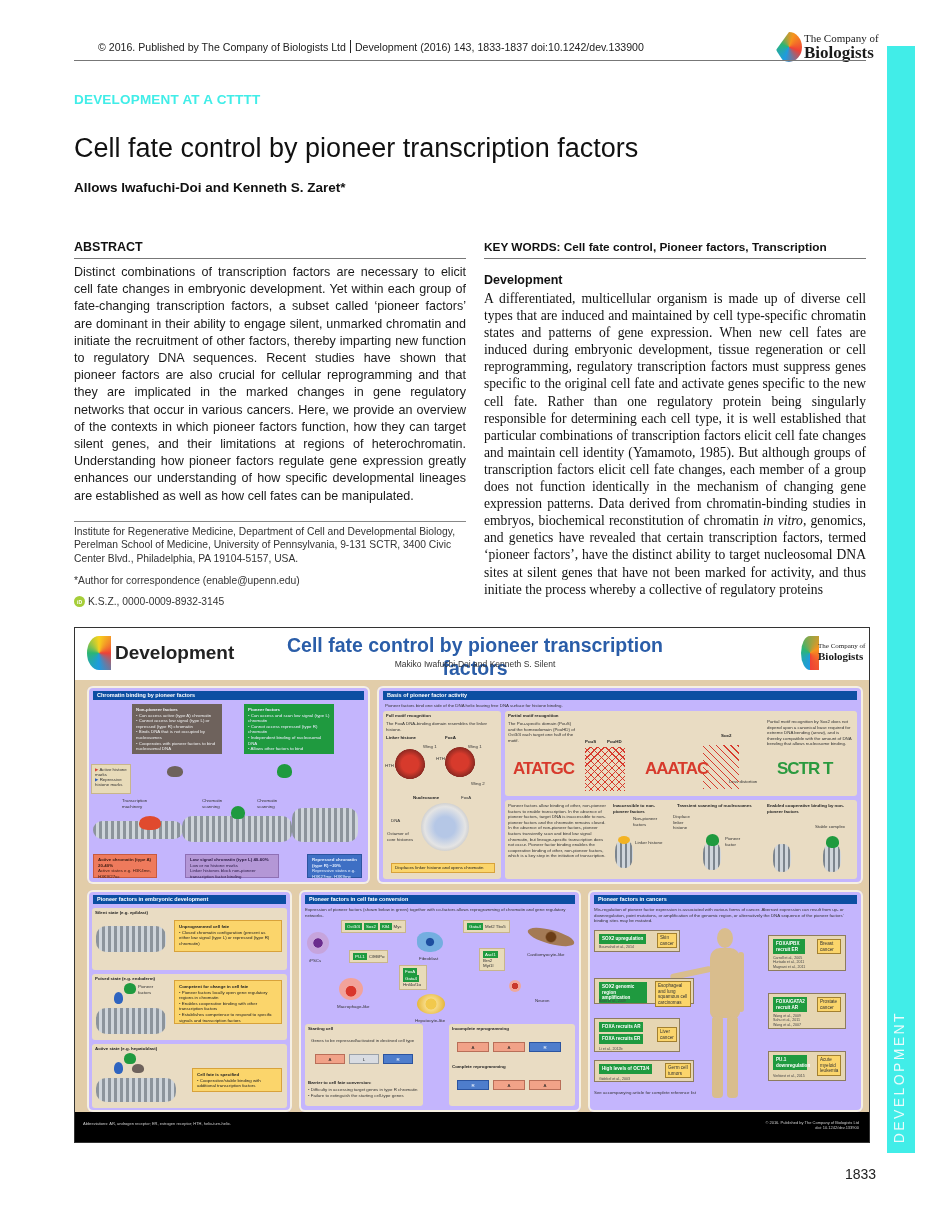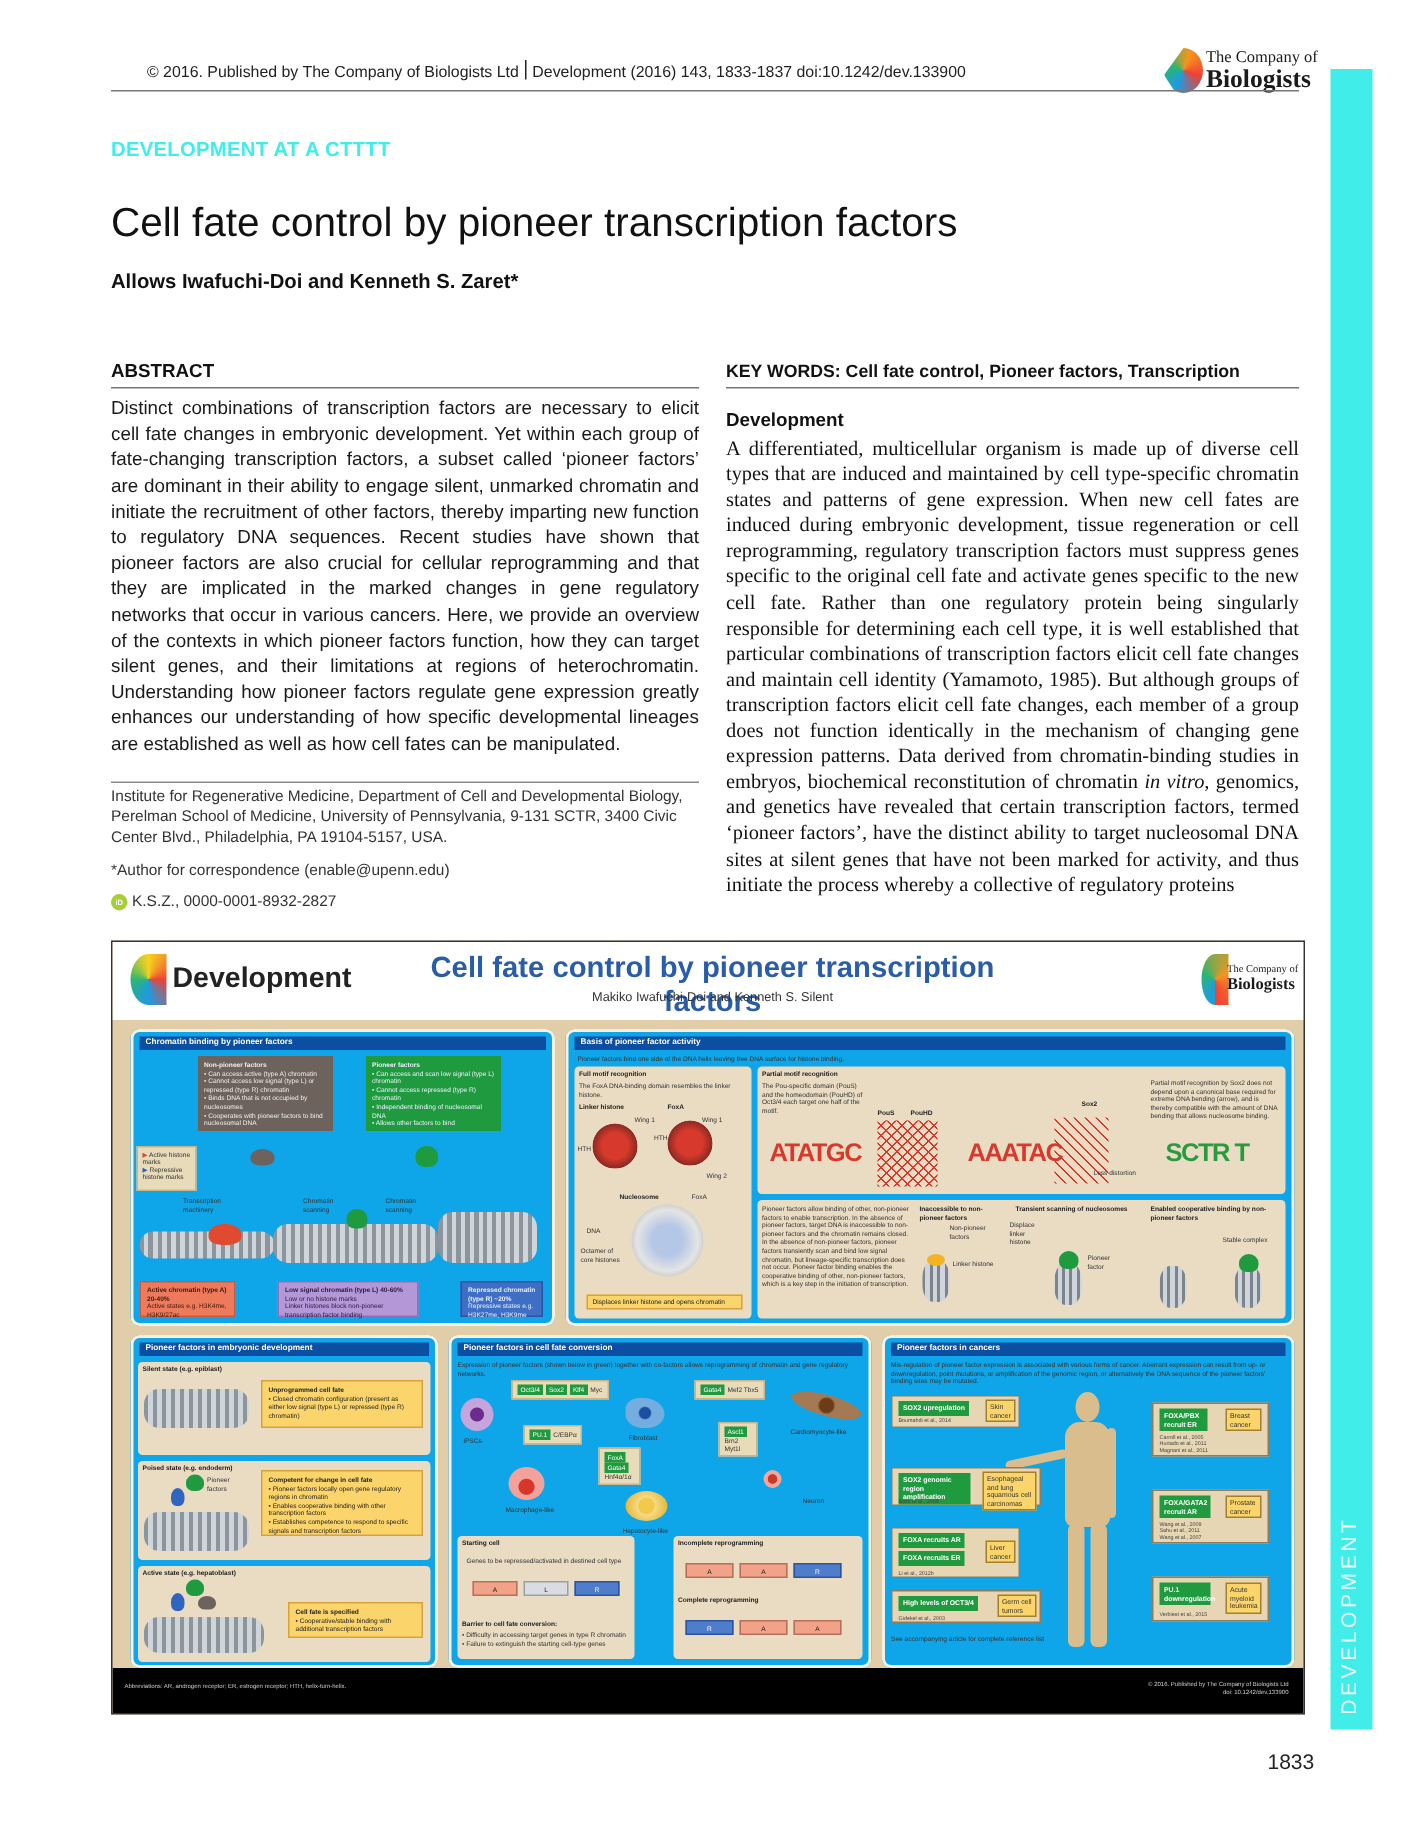--- a/index.html
+++ b/index.html
@@ -43,21 +43,21 @@
   .dev-logo { position: absolute; left: 12px; top: 8px; display: flex; align-items: center; gap: 4px; }
   .dev-logo .mark { width: 24px; height: 34px; border-radius: 50% 0 0 50%; background: conic-gradient(from 180deg, #1e9be0, #2bb673, #f7d21d, #ef4136, #1e9be0); }
   .dev-logo .txt { font-size: 19px; font-weight: bold; color: #222; }
   .p-title { position: absolute; left: 200px; top: 6px; width: 400px; text-align: center; font-size: 19.5px; font-weight: bold; color: #2a5da8; }
   .p-authors { position: absolute; left: 200px; top: 31px; width: 400px; text-align: center; font-size: 8.5px; color: #333; }
   .p-cob { position: absolute; right: 12px; top: 8px; width: 56px; height: 36px; }
   .p-cob .swirl { position: absolute; left: 0; top: 0; width: 18px; height: 34px; border-radius: 50% 0 0 50%; background: conic-gradient(from 180deg, #1e9be0, #2bb673, #f7941d, #ef4136); }
   .p-cob .a { position: absolute; left: 17px; top: 6px; font-family: "Liberation Serif", serif; font-size: 7px; white-space: nowrap; }
   .p-cob .b { position: absolute; left: 17px; top: 14px; font-family: "Liberation Serif", serif; font-size: 11px; font-weight: bold; }
 
-  .panel { position: absolute; background: #0ea5e9; border-radius: 6px; box-shadow: 0 0 0 2px #f6f0e2 inset; overflow: hidden; }
+  .panel { position: absolute; background: #c4b5fd; border-radius: 6px; box-shadow: 0 0 0 2px #f6f0e2 inset; overflow: hidden; }
   .panel .bar { position: absolute; left: 6px; top: 5px; right: 6px; height: 9px; background: #0c4ea2; color: #fff; font-size: 5.5px; font-weight: bold; padding-left: 4px; line-height: 9px; }
   .panel .sub { position: absolute; background: #e9dcc3; border-radius: 3px; }
   .tiny { font-size: 4.4px; line-height: 5.6px; color: #333; position: absolute; }
   .tiny b { color: #222; }
 
   .box-grey { position: absolute; background: #6e625c; color: #eee; font-size: 4.4px; line-height: 5.6px; padding: 3px 4px; }
   .box-green { position: absolute; background: #1f9a3f; color: #eef; font-size: 4.4px; line-height: 5.6px; padding: 3px 4px; }
   .box-a { position: absolute; background: #ee7a5c; color: #3a1a10; font-size: 4.4px; line-height: 5.6px; padding: 2px 4px; border: 1px solid #c85a3f; }
   .box-l { position: absolute; background: #b497d6; color: #2a1a44; font-size: 4.4px; line-height: 5.6px; padding: 2px 4px; border: 1px solid #8f70b5; }
   .box-r { position: absolute; background: #3e6fc4; color: #e6efff; font-size: 4.4px; line-height: 5.6px; padding: 2px 4px; border: 1px solid #2b54a0; }
@@ -110,21 +110,21 @@
 
 <div class="abs-head">ABSTRACT</div>
 <div class="abs-rule"></div>
 <p class="abs-text">Distinct combinations of transcription factors are necessary to elicit cell fate changes in embryonic development. Yet within each group of fate-changing transcription factors, a subset called ‘pioneer factors’ are dominant in their ability to engage silent, unmarked chromatin and initiate the recruitment of other factors, thereby imparting new function to regulatory DNA sequences. Recent studies have shown that pioneer factors are also crucial for cellular reprogramming and that they are implicated in the marked changes in gene regulatory networks that occur in various cancers. Here, we provide an overview of the contexts in which pioneer factors function, how they can target silent genes, and their limitations at regions of heterochromatin. Understanding how pioneer factors regulate gene expression greatly enhances our understanding of how specific developmental lineages are established as well as how cell fates can be manipulated.</p>
 
 <div class="aff-rule"></div>
 <p class="affil">Institute for Regenerative Medicine, Department of Cell and Developmental Biology, Perelman School of Medicine, University of Pennsylvania, 9-131 SCTR, 3400 Civic Center Blvd., Philadelphia, PA 19104-5157, USA.</p>
 <div class="corr">*Author for correspondence (enable@upenn.edu)</div>
 <div class="orcid">
   <span class="id">iD</span>
-  <span>K.S.Z., 0000-0001-8932-2827</span>
+  <span>K.S.Z., 0000-0009-8932-3145</span>
 </div>
 
 <div class="kw">KEY WORDS: Cell fate control, Pioneer factors, Transcription</div>
 <div class="kw-rule"></div>
 <div class="intro-head">Development</div>
 <p class="intro-text"><span>A differentiated, multicellular organism is made up of diverse cell types that are induced and maintained by cell type-specific chromatin states and patterns of gene expression. When new cell fates are induced during embryonic development, tissue regeneration or cell reprogramming, regulatory transcription factors must suppress genes specific to the original cell fate and activate genes specific to the new cell fate. Rather than one regulatory protein being singularly responsible for determining each cell type, it is well established that particular combinations of transcription factors elicit cell fate changes and maintain cell identity (Yamamoto, 1985). But although groups of transcription factors elicit cell fate changes, each member of a group does not function identically in the mechanism of changing gene expression patterns. Data derived from chromatin-binding studies in embryos, biochemical reconstitution of chromatin </span><i>in vitro</i><span>, genomics, and genetics have revealed that certain transcription factors, termed ‘pioneer factors’, have the distinct ability to target nucleosomal DNA sites at silent genes that have not been marked for activity, and thus initiate the process whereby a collective of regulatory proteins</span></p>
 
 <div class="poster">
   <div class="poster-head">
     <div class="dev-logo">

